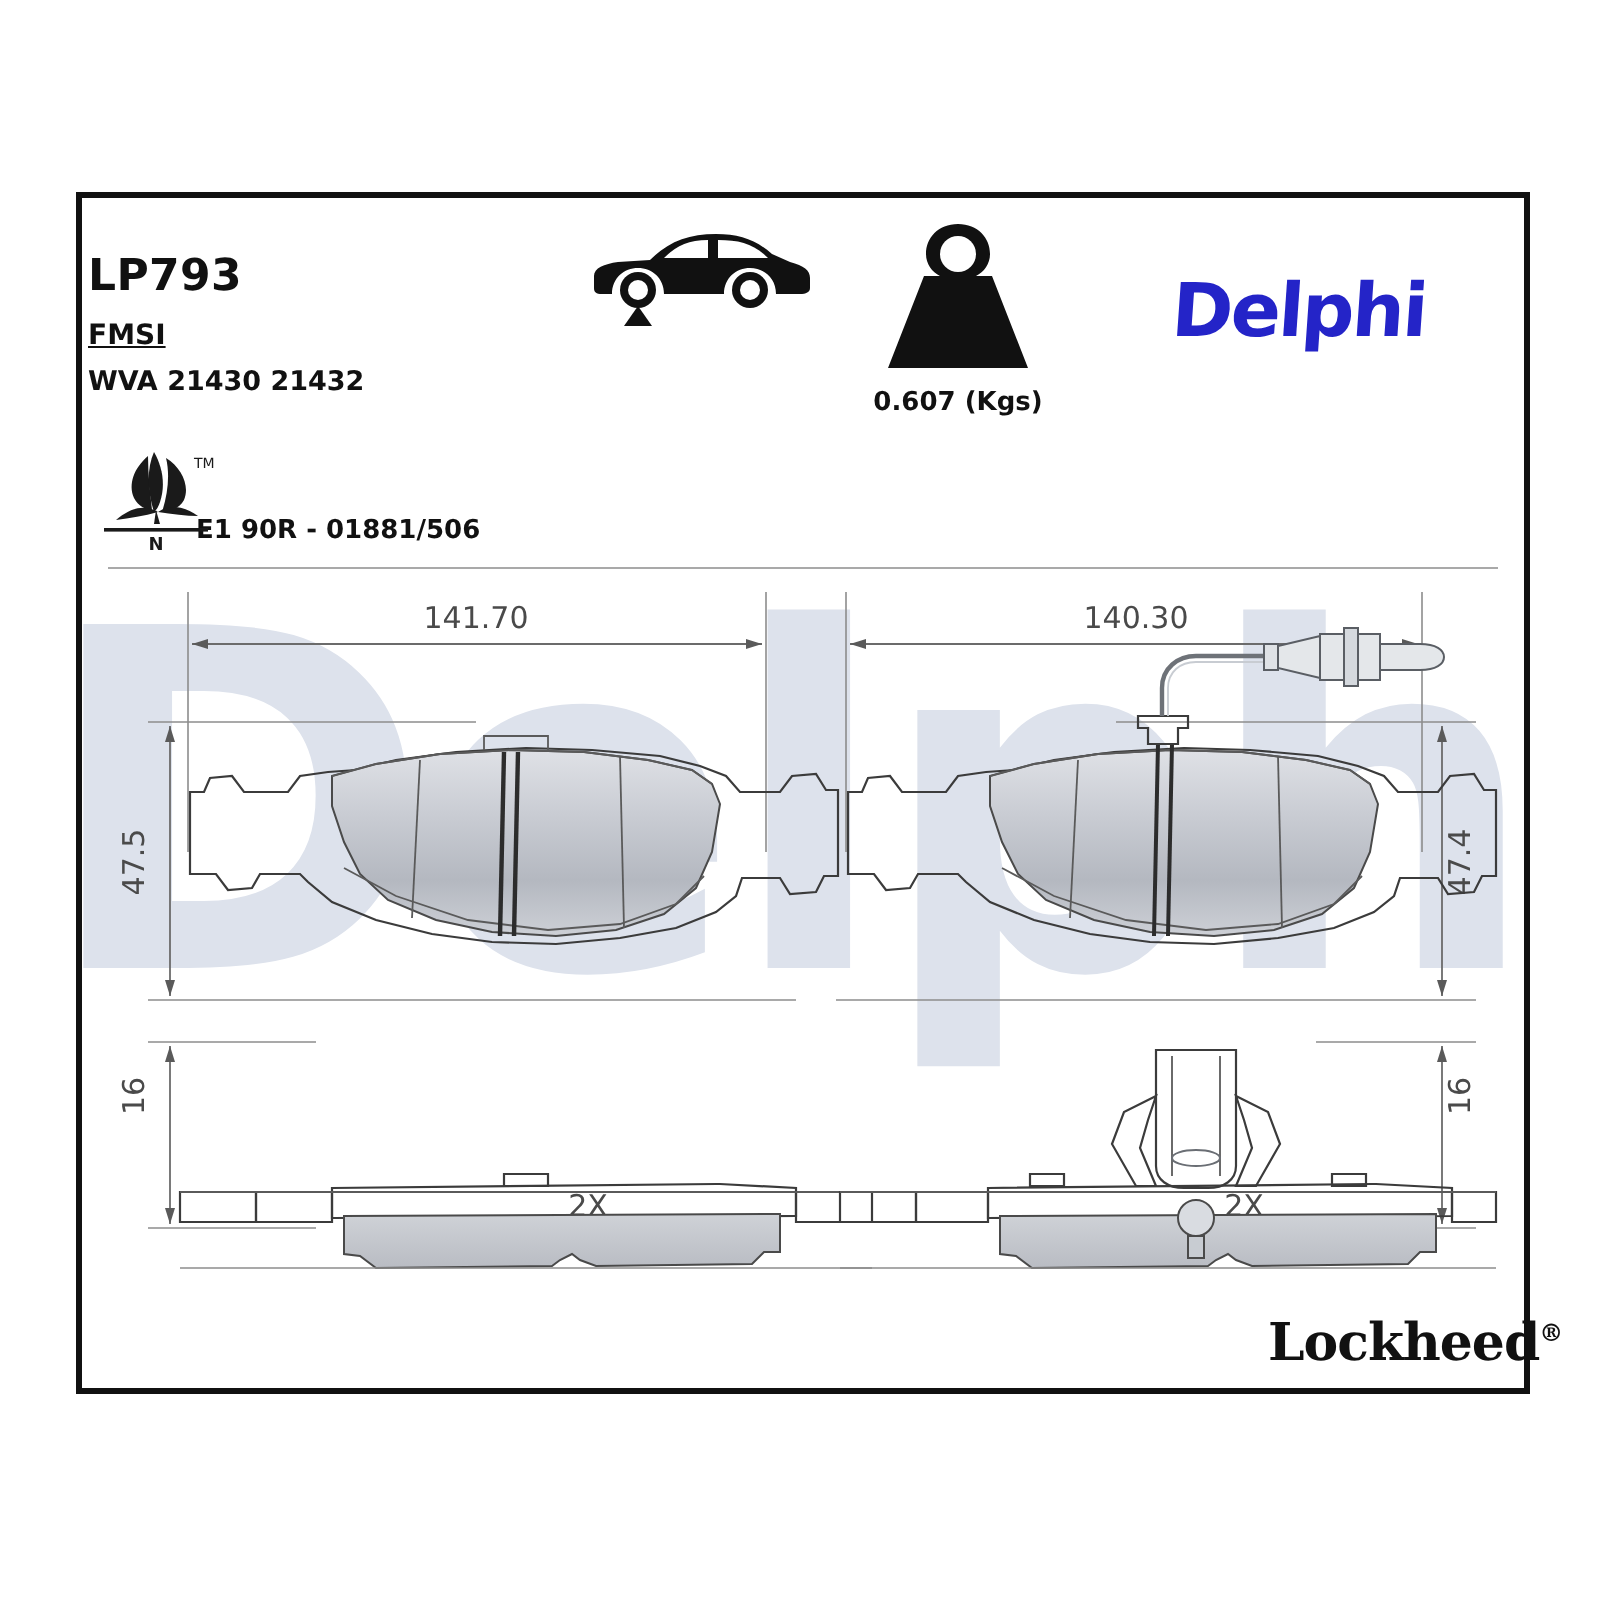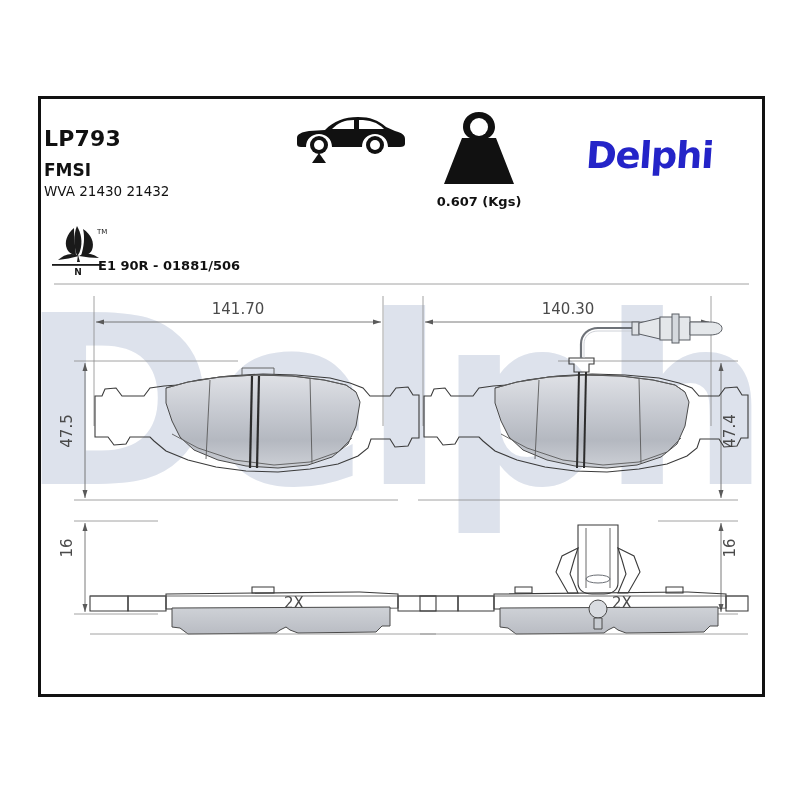--- a/index.html
+++ b/index.html
@@ -40,25 +40,25 @@
   }
   
   .hdr{position:absolute;z-index:4;text-align:right;}
   #part-number{
     left:44px;top:126px;
     font-size:22px;font-weight:bold;color:#111;
     letter-spacing:.2px;
   }
   #fmsi-label{
     left:44px;top:160px;
-    font-size:17px;font-weight:bold;color:#111;
+    font-size:14px;font-weight:bold;color:#111;text-decoration:underline;
   }
   #wva-label{
     left:44px;top:183px;
-    font-size:13.5px;font-weight:normal;color:#111;
+    font-size:13.5px;font-weight:bold;color:#111;
   }
   #homolog-label{
     left:98px;top:258px;
     font-size:13px;font-weight:bold;color:#111;
   }
   #weight-label{
     left:419px;top:194px;
     width:120px;text-align:center;
     font-size:13px;font-weight:bold;color:#111;
   }
@@ -109,20 +109,21 @@
 
   <div class="frame"></div>
 
   <div class="hdr" id="part-number">LP793</div>
   <div class="hdr" id="fmsi-label">FMSI</div>
   <div class="hdr" id="wva-label">WVA 21430 21432</div>
   <div class="hdr" id="homolog-label">E1 90R - 01881/506</div>
   <div class="hdr" id="weight-label">0.607 (Kgs)</div>
 
   <div id="delphi-logo">Delphi</div>
+  <div id="lockheed-logo"><span>Lockheed</span><span class="reg">®</span></div>
 
   <div class="icon-abs" id="car-icon">
     <svg width="116" height="52" viewBox="0 0 116 52">
       <path d="M5 26 C5 22 10 20 17 19 L33 18 C42 9 52 5 66 5 C78 5 86 8 94 15 L103 19
                C110 21 113 23 113 27 L113 32 C113 34 111 35 108 35 L96 35
                C96 27 90 22 83 22 C76 22 70 27 70 35 L40 35
                C40 27 34 22 27 22 C20 22 14 27 14 35 L9 35 C6 35 5 34 5 32 Z" fill="#111111"></path>
       <path d="M40 17 L62 17 L62 8 C52 8 46 11 40 17 Z" fill="#ffffff"></path>
       <path d="M67 8 L67 17 L92 17 C85 10 78 8 67 8 Z" fill="#ffffff"></path>
       <circle cx="27" cy="33" r="9" fill="#111111"></circle>

